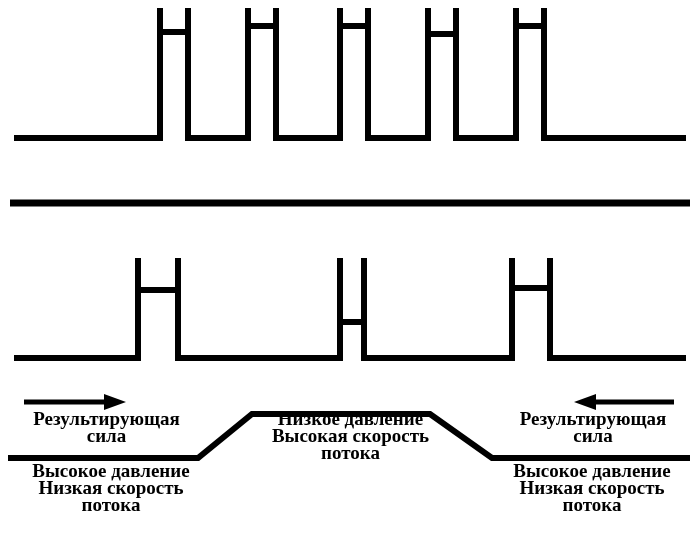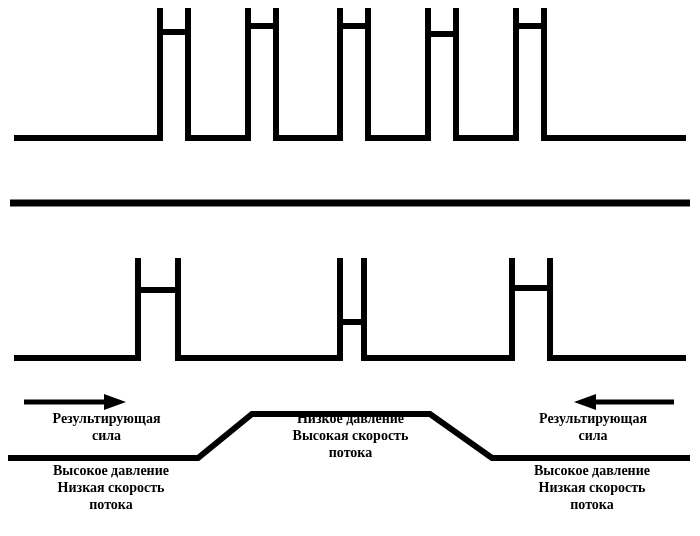--- a/index.html
+++ b/index.html
@@ -24,21 +24,21 @@
   }
   svg.figure {
     display: block;
     width: 700px;
     height: 536px;
   }
   .lbl {
     position: absolute;
     font-family: "Liberation Serif", serif;
     font-weight: bold;
-    font-size: 14px;
+    font-size: 19px;
     line-height: 17px;
     white-space: pre;
     color: #000000;
   }
   .lbl.center { text-align: center; }
 
   #label-left-force   { left: 14px;  top: 410px; width: 185px; text-align: center; }
   #label-middle       { left: 238px; top: 410px; width: 225px; }
   #label-right-force  { left: 498px; top: 410px; width: 190px; text-align: center; }
   #label-left-bottom  { left: 6px;   top: 462px; width: 210px; text-align: center; }

